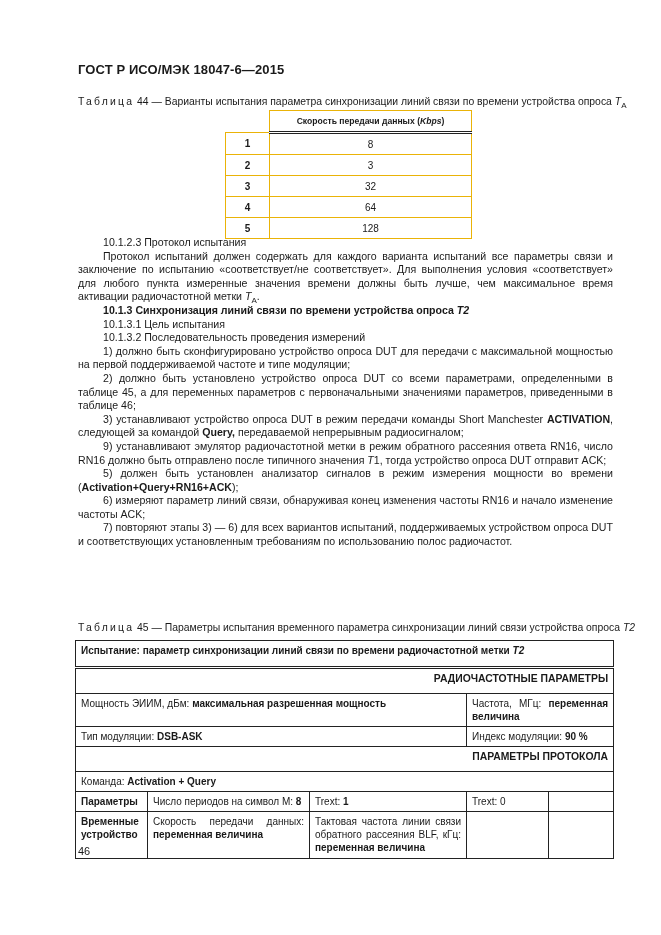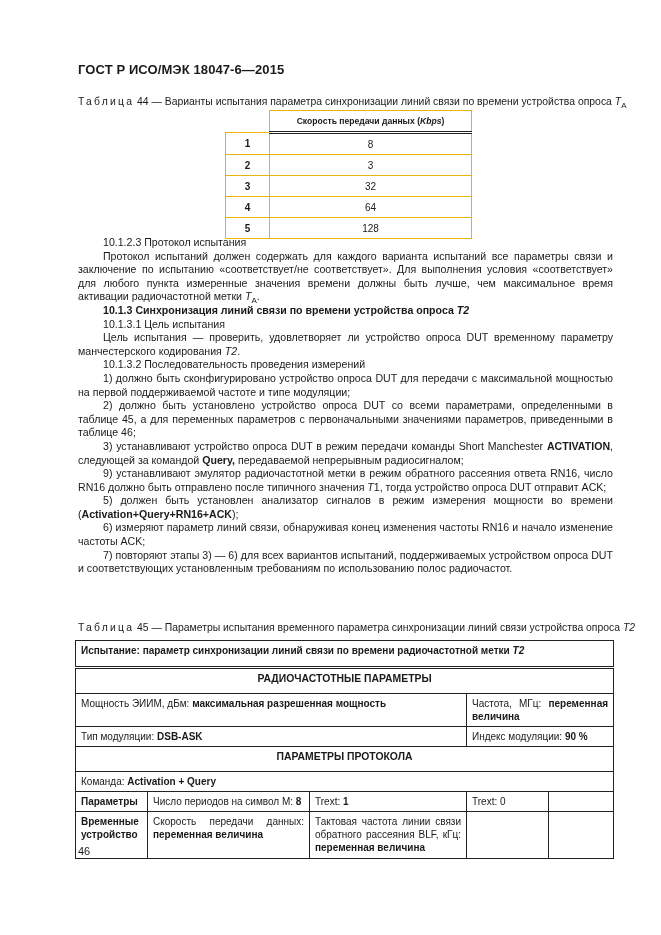--- a/index.html
+++ b/index.html
@@ -26,21 +26,21 @@
     
     .body-text { left: 78px; top: 236px; width: 535px; font-size: 10.6px; line-height: 13.6px; }
     .body-text p { margin: 0; text-align: justify; text-indent: 25px; }
     .body-text p.last-left { text-align-last: left; }
     .body-text .bold { font-weight: bold; }
 
     
     .t45 { left: 75px; top: 640px; width: 538px; table-layout: fixed; border-radius: 30px; }
     .t45 td { border: 1px solid #222; font-size: 10px; line-height: 13px; padding: 3px 5px; vertical-align: top; }
     .t45 .bold { font-weight: bold; }
-    .t45 .center { text-align: center; font-weight: bold; font-size: 10.4px; }
+    .t45 .center { text-align: right; font-weight: bold; font-size: 10.4px; }
     .t45 tr.title td { height: 19px; border-bottom: 3px double #222; }
     .t45 tr.sect td { height: 18px; }
     .justify { text-align: justify; }
     .page-num { left: 78px; top: 845px; font-size: 11px; }
   </style>
 </head>
 <body>
 
 <div class="abs doc-header">ГОСТ Р ИСО/МЭК 18047-6—2015</div>
 
@@ -73,21 +73,20 @@
     <td class="c2">128</td>
   </tr>
 </tbody>
   </table>
 
 <div class="abs body-text">
   <p>10.1.2.3 Протокол испытания</p>
   <p class="last-left"><span>Протокол испытаний должен содержать для каждого варианта испытаний все параметры связи и заключение по испытанию «соответствует/не соответствует». Для выполнения условия «соответствует» для любого пункта измеренные значения времени должны быть лучше, чем максимальное время активации радиочастотной метки </span><i>T</i><sub>A</sub><span>.</span></p>
   <p class="bold"><span>10.1.3 Синхронизация линий связи по времени устройства опроса </span><i>T2</i></p>
   <p>10.1.3.1 Цель испытания</p>
-  <p class="last-left"><span>Цель испытания — проверить, удовлетворяет ли устройство опроса DUT временному параметру манчестерского кодирования </span><i>T2</i><span>.</span></p>
   <p>10.1.3.2 Последовательность проведения измерений</p>
   <p class="last-left">1) должно быть сконфигурировано устройство опроса DUT для передачи с максимальной мощностью на первой поддерживаемой частоте и типе модуляции;</p>
   <p class="last-left">2) должно быть установлено устройство опроса DUT со всеми параметрами, определенными в таблице 45, а для переменных параметров с первоначальными значениями параметров, приведенными в таблице 46;</p>
   <p class="last-left"><span>3) устанавливают устройство опроса DUT в режим передачи команды Short Manchester </span><b>ACTIVATION</b><span>, следующей за командой </span><b>Query,</b><span> передаваемой непрерывным радиосигналом;</span></p>
   <p class="last-left"><span>9) устанавливают эмулятор радиочастотной метки в режим обратного рассеяния ответа RN16, число RN16 должно быть отправлено после типичного значения </span><i>T</i><span>1, тогда устройство опроса DUT отправит ACK;</span></p>
   <p class="last-left"><span>5) должен быть установлен анализатор сигналов в режим измерения мощности во времени (</span><b>Activation+Query+RN16+ACK</b><span>);</span></p>
   <p class="last-left">6) измеряют параметр линий связи, обнаруживая конец изменения частоты RN16 и начало изменение частоты ACK;</p>
   <p class="last-left">7) повторяют этапы 3) — 6) для всех вариантов испытаний, поддерживаемых устройством опроса DUT и соответствующих установленным требованиям по использованию полос радиочастот.</p>
 </div>
 

